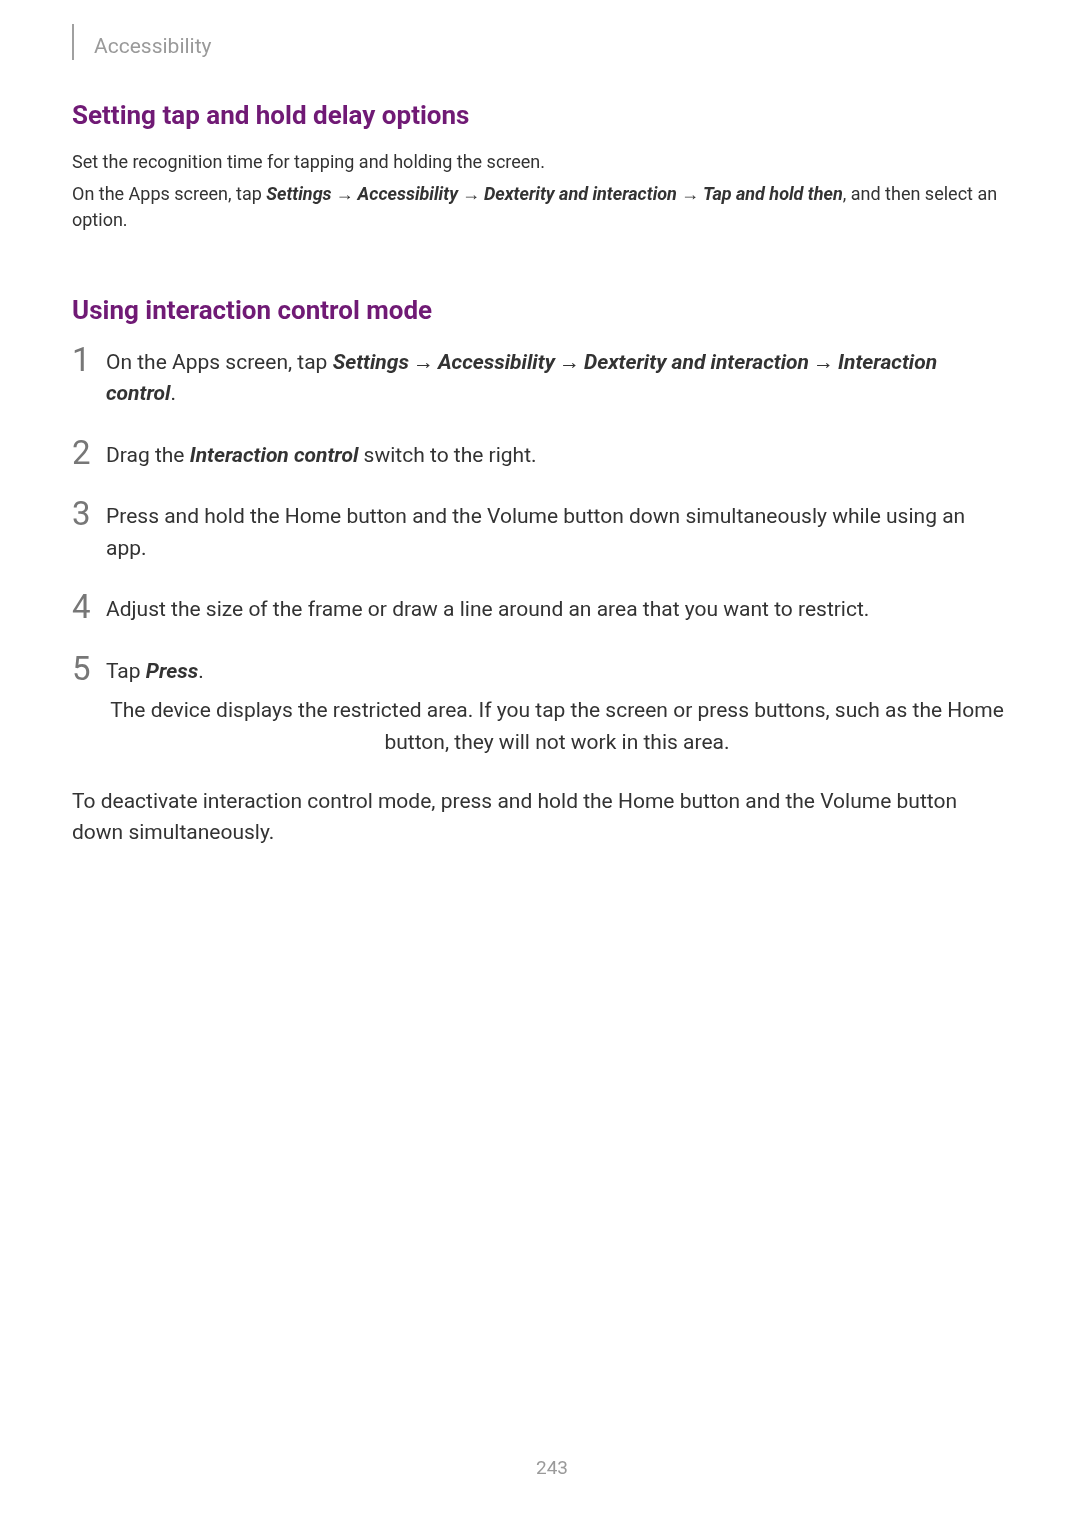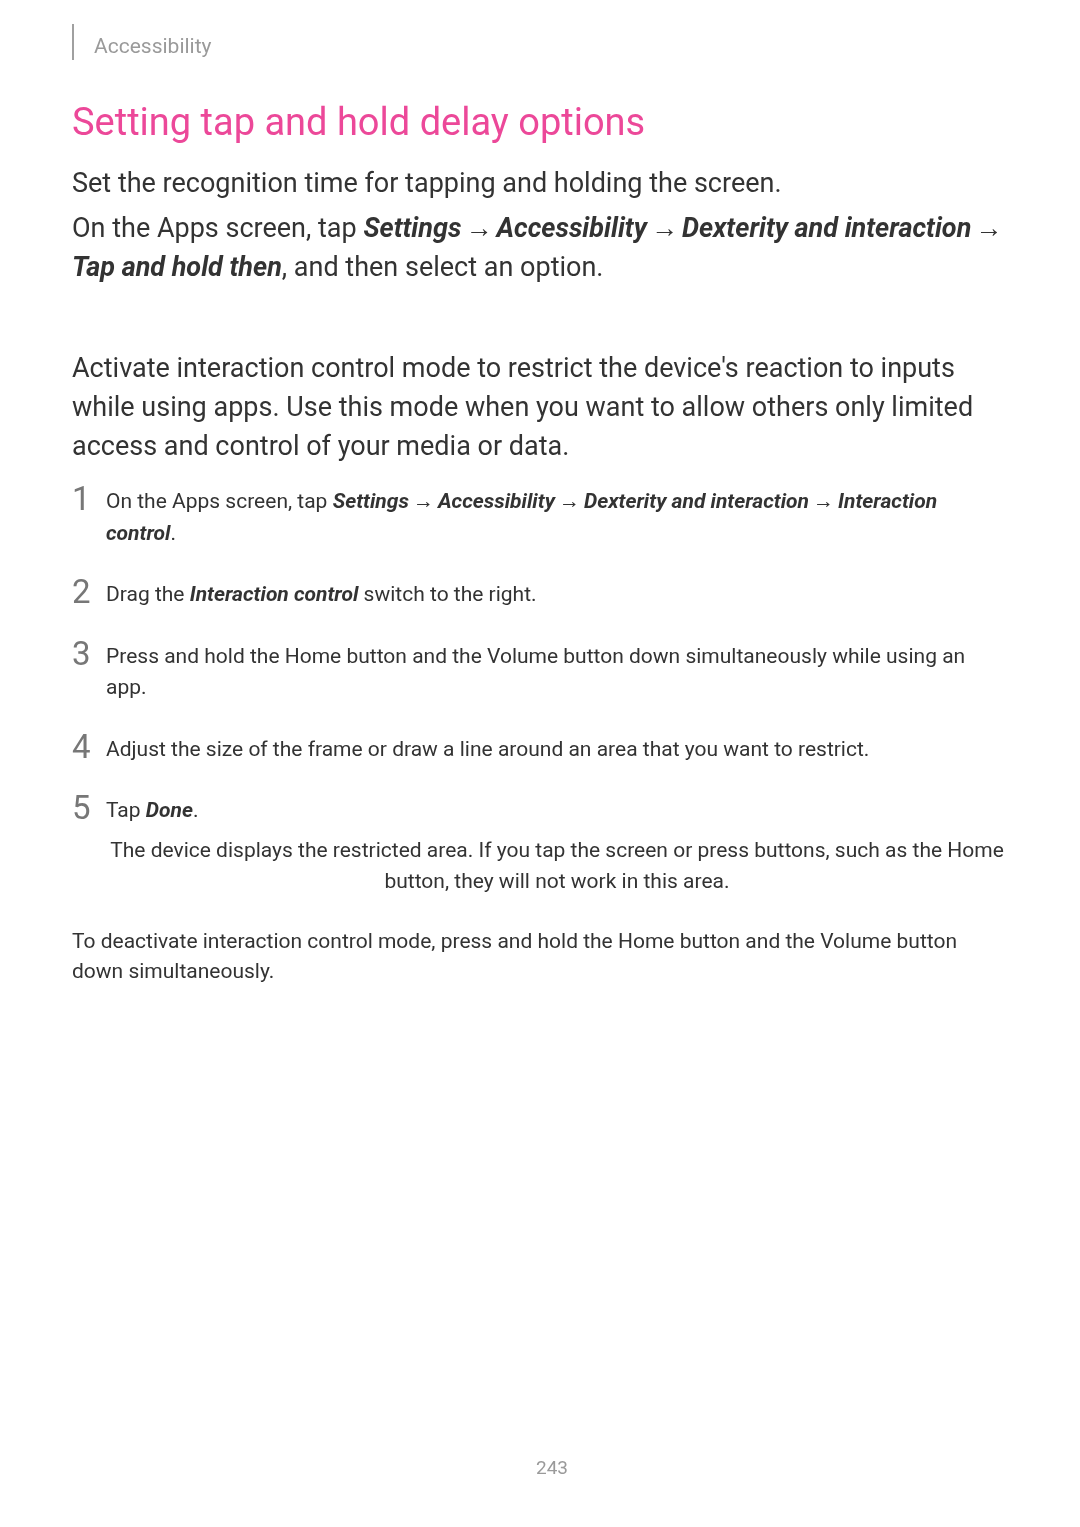--- a/index.html
+++ b/index.html
@@ -30,28 +30,28 @@
       background: #a0a0a0;
       margin-right: 20px;
       margin-top: -8px;
     }
     .header-text {
       font-size: 21px;
       color: #9a9a9a;
       font-weight: 400;
     }
     .section-heading {
-      font-size: 38px;
-      font-weight: 400;
-      color: #ec4899;
+      font-size: 26px;
+      font-weight: 700;
+      color: #701a75;
       margin-bottom: 18px;
       line-height: 1.2;
     }
     .paragraph {
-      font-size: 27px;
+      font-size: 18px;
       color: #333;
       line-height: 1.45;
       margin-bottom: 6px;
       font-weight: 400;
     }
     .bold {
       font-weight: 700;
       font-style: italic;
     }
     .arrow {
@@ -117,22 +117,22 @@
   <h1 class="section-heading">Setting tap and hold delay options</h1>
 
   <p class="paragraph">Set the recognition time for tapping and holding the screen.</p>
 
   <p class="paragraph">
     <span>On the Apps screen, tap </span><span class="bold">Settings</span><span class="arrow">→</span><span class="bold">Accessibility</span><span class="arrow">→</span><span class="bold">Dexterity and interaction</span><span class="arrow">→</span><span class="bold">Tap and hold then</span><span>, and then select an option.</span>
   </p>
 
   <div class="section-gap"></div>
 
+  <h1 class="section-heading">Using interaction control mode</h1>
 
-  <p class="paragraph">Activate interaction control mode to restrict the device's reaction to inputs while using apps. Use this mode when you want to allow others only limited access and control of your media or data.</p>
 
   <div class="ordered-list">
 
     <div class="list-item">
       <div class="list-number">1</div>
       <div class="list-content">
         <span>On the Apps screen, tap </span><span class="bold">Settings</span><span class="arrow">→</span><span class="bold">Accessibility</span><span class="arrow">→</span><span class="bold">Dexterity and interaction</span><span class="arrow">→</span><span class="bold">Interaction control</span><span>.</span>
       </div>
     </div>
 
@@ -149,21 +149,21 @@
     </div>
 
     <div class="list-item">
       <div class="list-number">4</div>
       <div class="list-content">Adjust the size of the frame or draw a line around an area that you want to restrict.</div>
     </div>
 
     <div class="list-item">
       <div class="list-number">5</div>
       <div class="list-content">
-        <span>Tap </span><span class="bold">Done</span><span>.</span>
+        <span>Tap </span><span class="bold">Press</span><span>.</span>
         <div class="list-sub-paragraph">The device displays the restricted area. If you tap the screen or press buttons, such as the Home button, they will not work in this area.</div>
       </div>
     </div>
 
   </div>
 
   <p class="closing-paragraph">To deactivate interaction control mode, press and hold the Home button and the Volume button down simultaneously.</p>
 
 </div>
 

